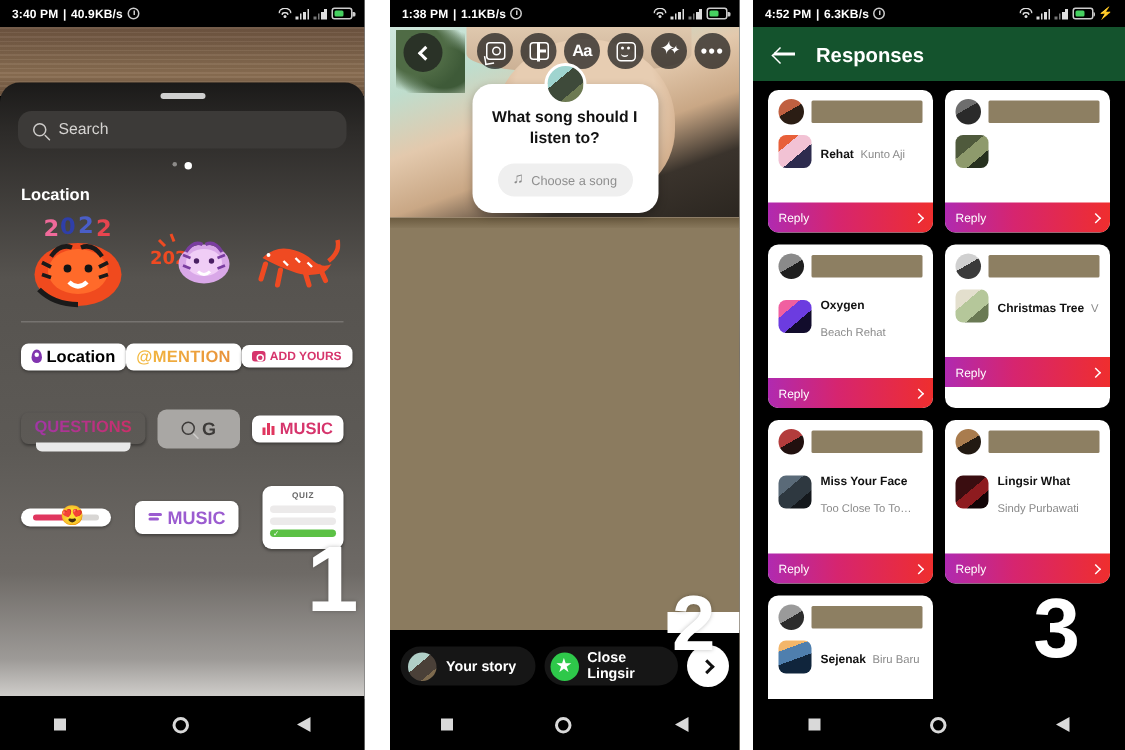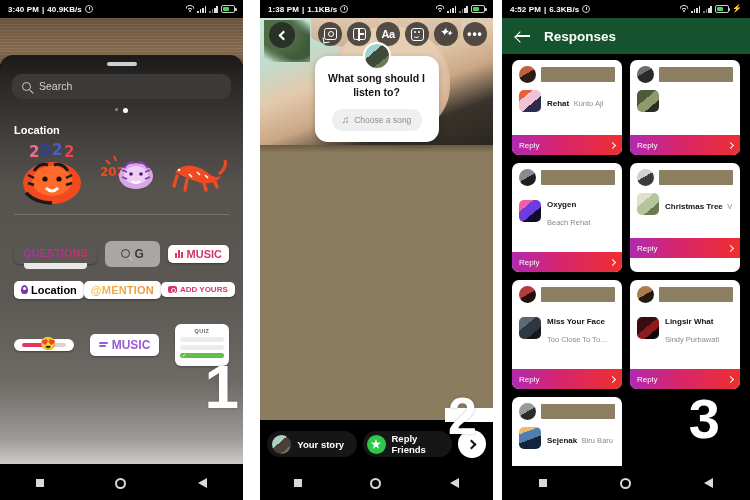--- a/index.html
+++ b/index.html
@@ -370,54 +370,54 @@
             <path d="M10 22 l-3 10 M20 26 l-2 10 M36 26 l3 10 M46 24 l4 9" stroke="#ef4a22" stroke-width="3.4" stroke-linecap="round"></path>
             <path d="M52 20 q8 -6 6 -14" stroke="#ef4a22" stroke-width="3" fill="none"></path>
             <circle cx="12" cy="16" r="1.3" fill="#fff"></circle>
             <path d="M22 20 l3 3 M30 18 l3 3 M38 21 l3 3" stroke="#fff" stroke-width="1.6"></path>
           </svg>
         </div>
       </div>
 
       <div class="divider"></div>
 
+      <div class="sticker-row sr1">
+        <div class="chip location">
+          <span class="pin"></span>
+          <span>Location</span>
+        </div>
+        <div class="chip mention">
+          <span>@MENTION</span>
+        </div>
+        <div class="chip addyours">
+          <span class="cam-ico"></span>
+          <span>ADD YOURS</span>
+        </div>
+      </div>
+
       <div class="sticker-row sr2">
         <div class="questions-wrap">
           <div class="chip questions">
             <span>QUESTIONS</span>
           </div>
         </div>
         <div class="chip search-gif">
           <span class="srch-glyph" style="border-color:#3d3b39"></span>
           <span class="gif-g">G</span>
         </div>
         <div class="chip music">
           <span class="eq">
               <i></i>
               <i></i>
               <i></i>
             </span>
           <span>MUSIC</span>
         </div>
       </div>
 
-      <div class="sticker-row sr1">
-        <div class="chip location">
-          <span class="pin"></span>
-          <span>Location</span>
-        </div>
-        <div class="chip mention">
-          <span>@MENTION</span>
-        </div>
-        <div class="chip addyours">
-          <span class="cam-ico"></span>
-          <span>ADD YOURS</span>
-        </div>
-      </div>
-
       <div class="sticker-row sr3">
         <div class="chip slider">
           <span class="slider-track">
             <span class="slider-emo">😍</span>
           </span>
         </div>
         <div class="chip poll">
           <span class="poll-ico">
               <i></i>
               <i></i>
@@ -528,21 +528,21 @@
     <div class="bignum n2">2</div>
 
     <div class="p2-footbg"></div>
     <div class="p2-footer">
       <div class="pill grow">
         <span class="pill-av"></span>
         <span>Your story</span>
       </div>
       <div class="pill grow">
         <span class="pill-star">★</span>
-        <span>Reply Friends</span>
+        <span>Close Lingsir</span>
       </div>
       <div class="nextbtn">
         <span class="chev-r"></span>
       </div>
     </div>
 
     <div class="navbar">
       <span class="nav-sq"></span>
       <span class="nav-ci"></span>
       <span class="nav-tr"></span>

